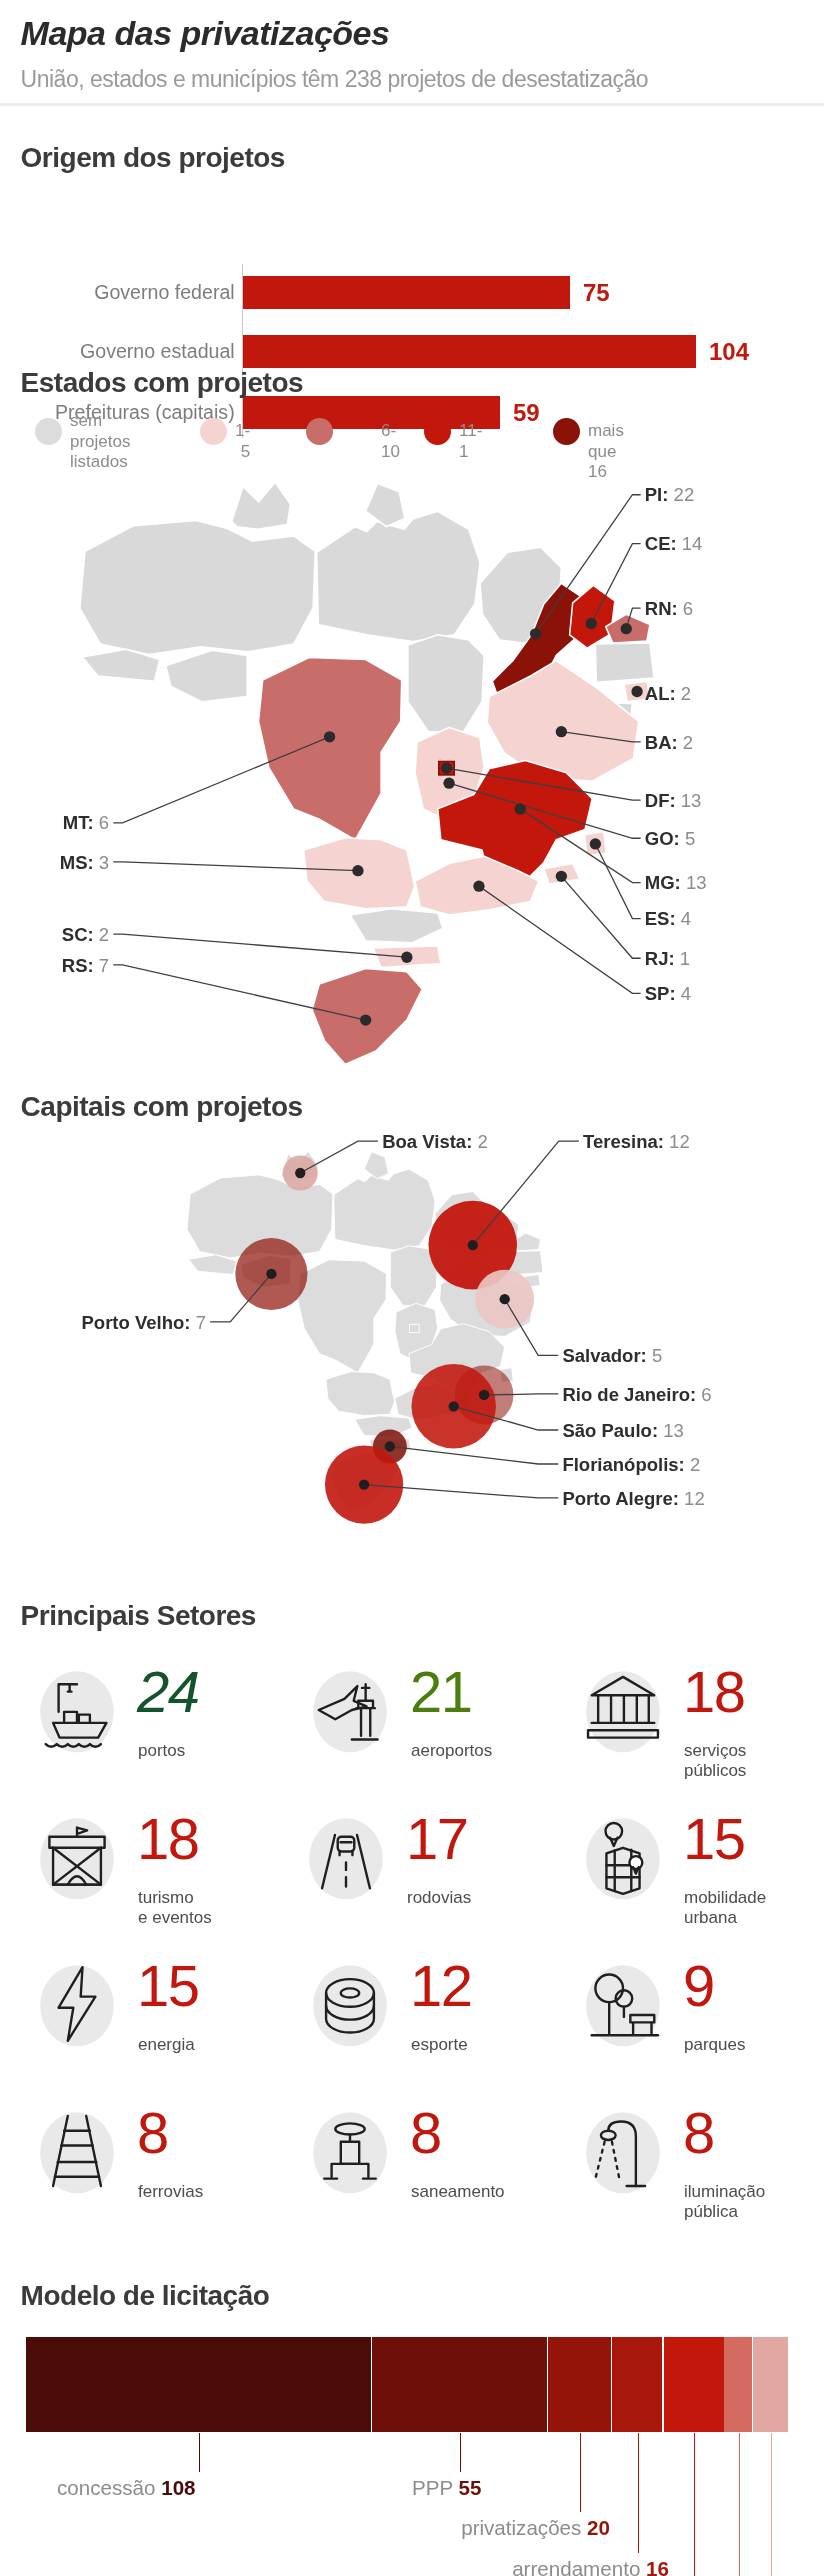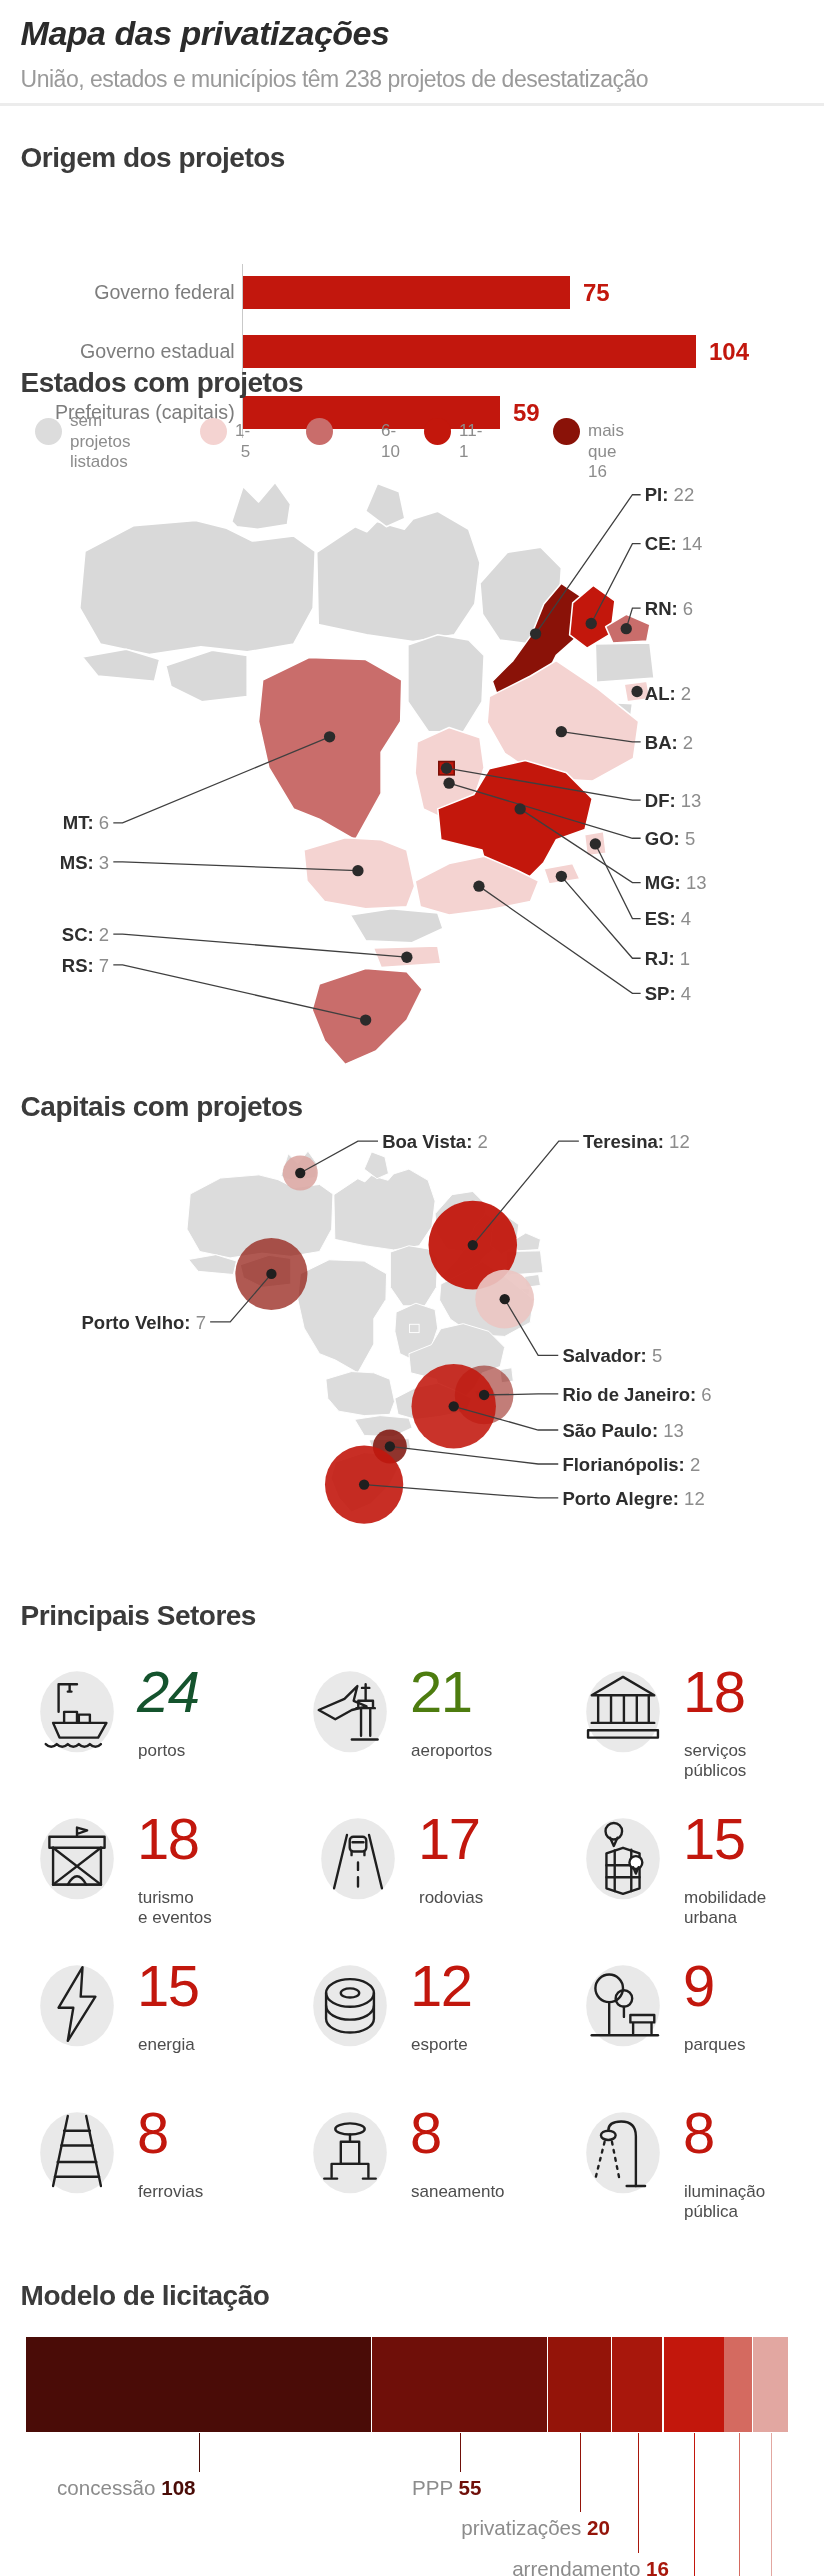--- a/index.html
+++ b/index.html
@@ -268,21 +268,21 @@
             <path d="M24 80 H76"></path>
             <path d="M24 40 L76 80 M76 40 L24 80"></path>
             <path d="M40 80 Q50 62 60 80"></path>
             <path d="M50 28 V18 l11 3 l-11 4"></path>
           </g>
         </svg>
         <div class="snum" style="color: rgb(194, 23, 13);">18</div>
         <div class="slabel">turismo
 e eventos</div>
       </div>
-      <div class="cell" style="left: 312px; top: 1811px;">
+      <div class="cell" style="left: 300px; top: 1811px;">
         <svg viewBox="0 0 100 100" class="sicon">
           <ellipse cx="50" cy="52" rx="40" ry="44" fill="#e9e9e9"></ellipse>
           <g fill="none" stroke="#1f1f1f" stroke-width="2.6" stroke-linecap="round" stroke-linejoin="round">
             <path d="M38 26 L24 84 M62 26 L76 84"></path>
             <path d="M50 56 v8 M50 72 v10"></path>
             <rect x="41" y="28" width="18" height="16" rx="4"></rect>
             <path d="M44 34 h12 M43 44 v4 m14 -4 v4"></path>
           </g>
         </svg>
         <div class="snum" style="color: rgb(194, 23, 13);">17</div>

